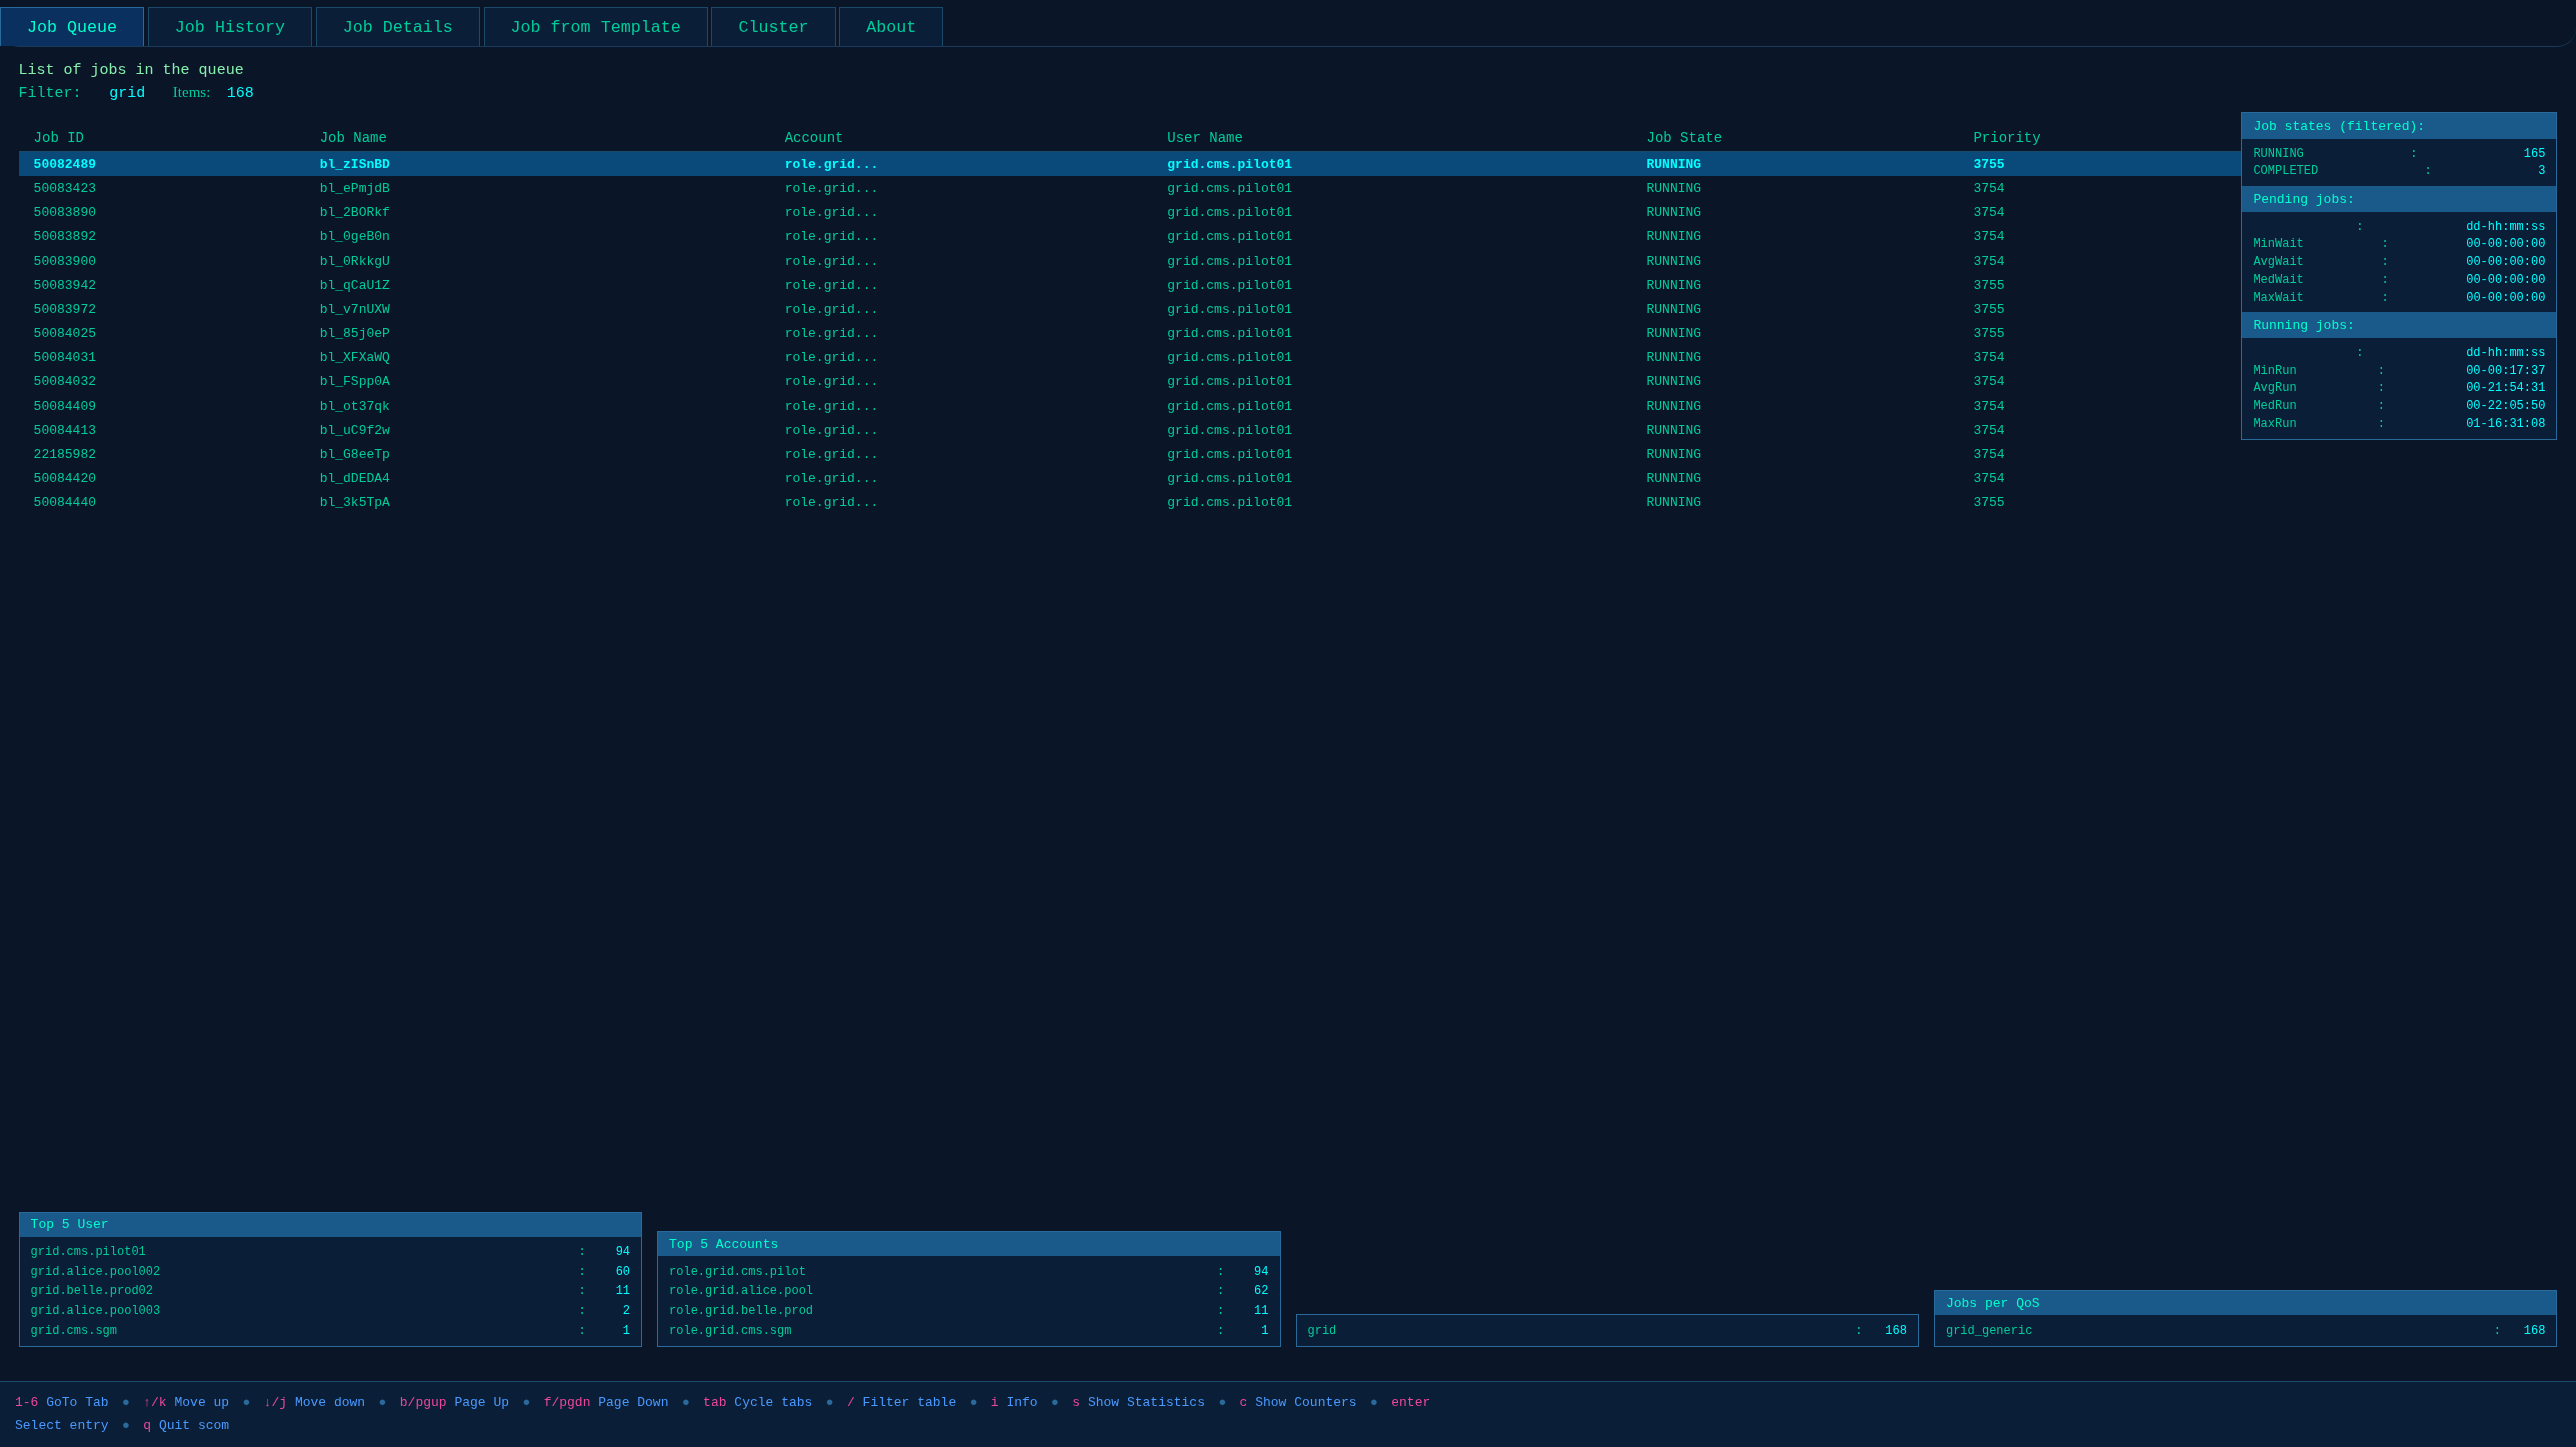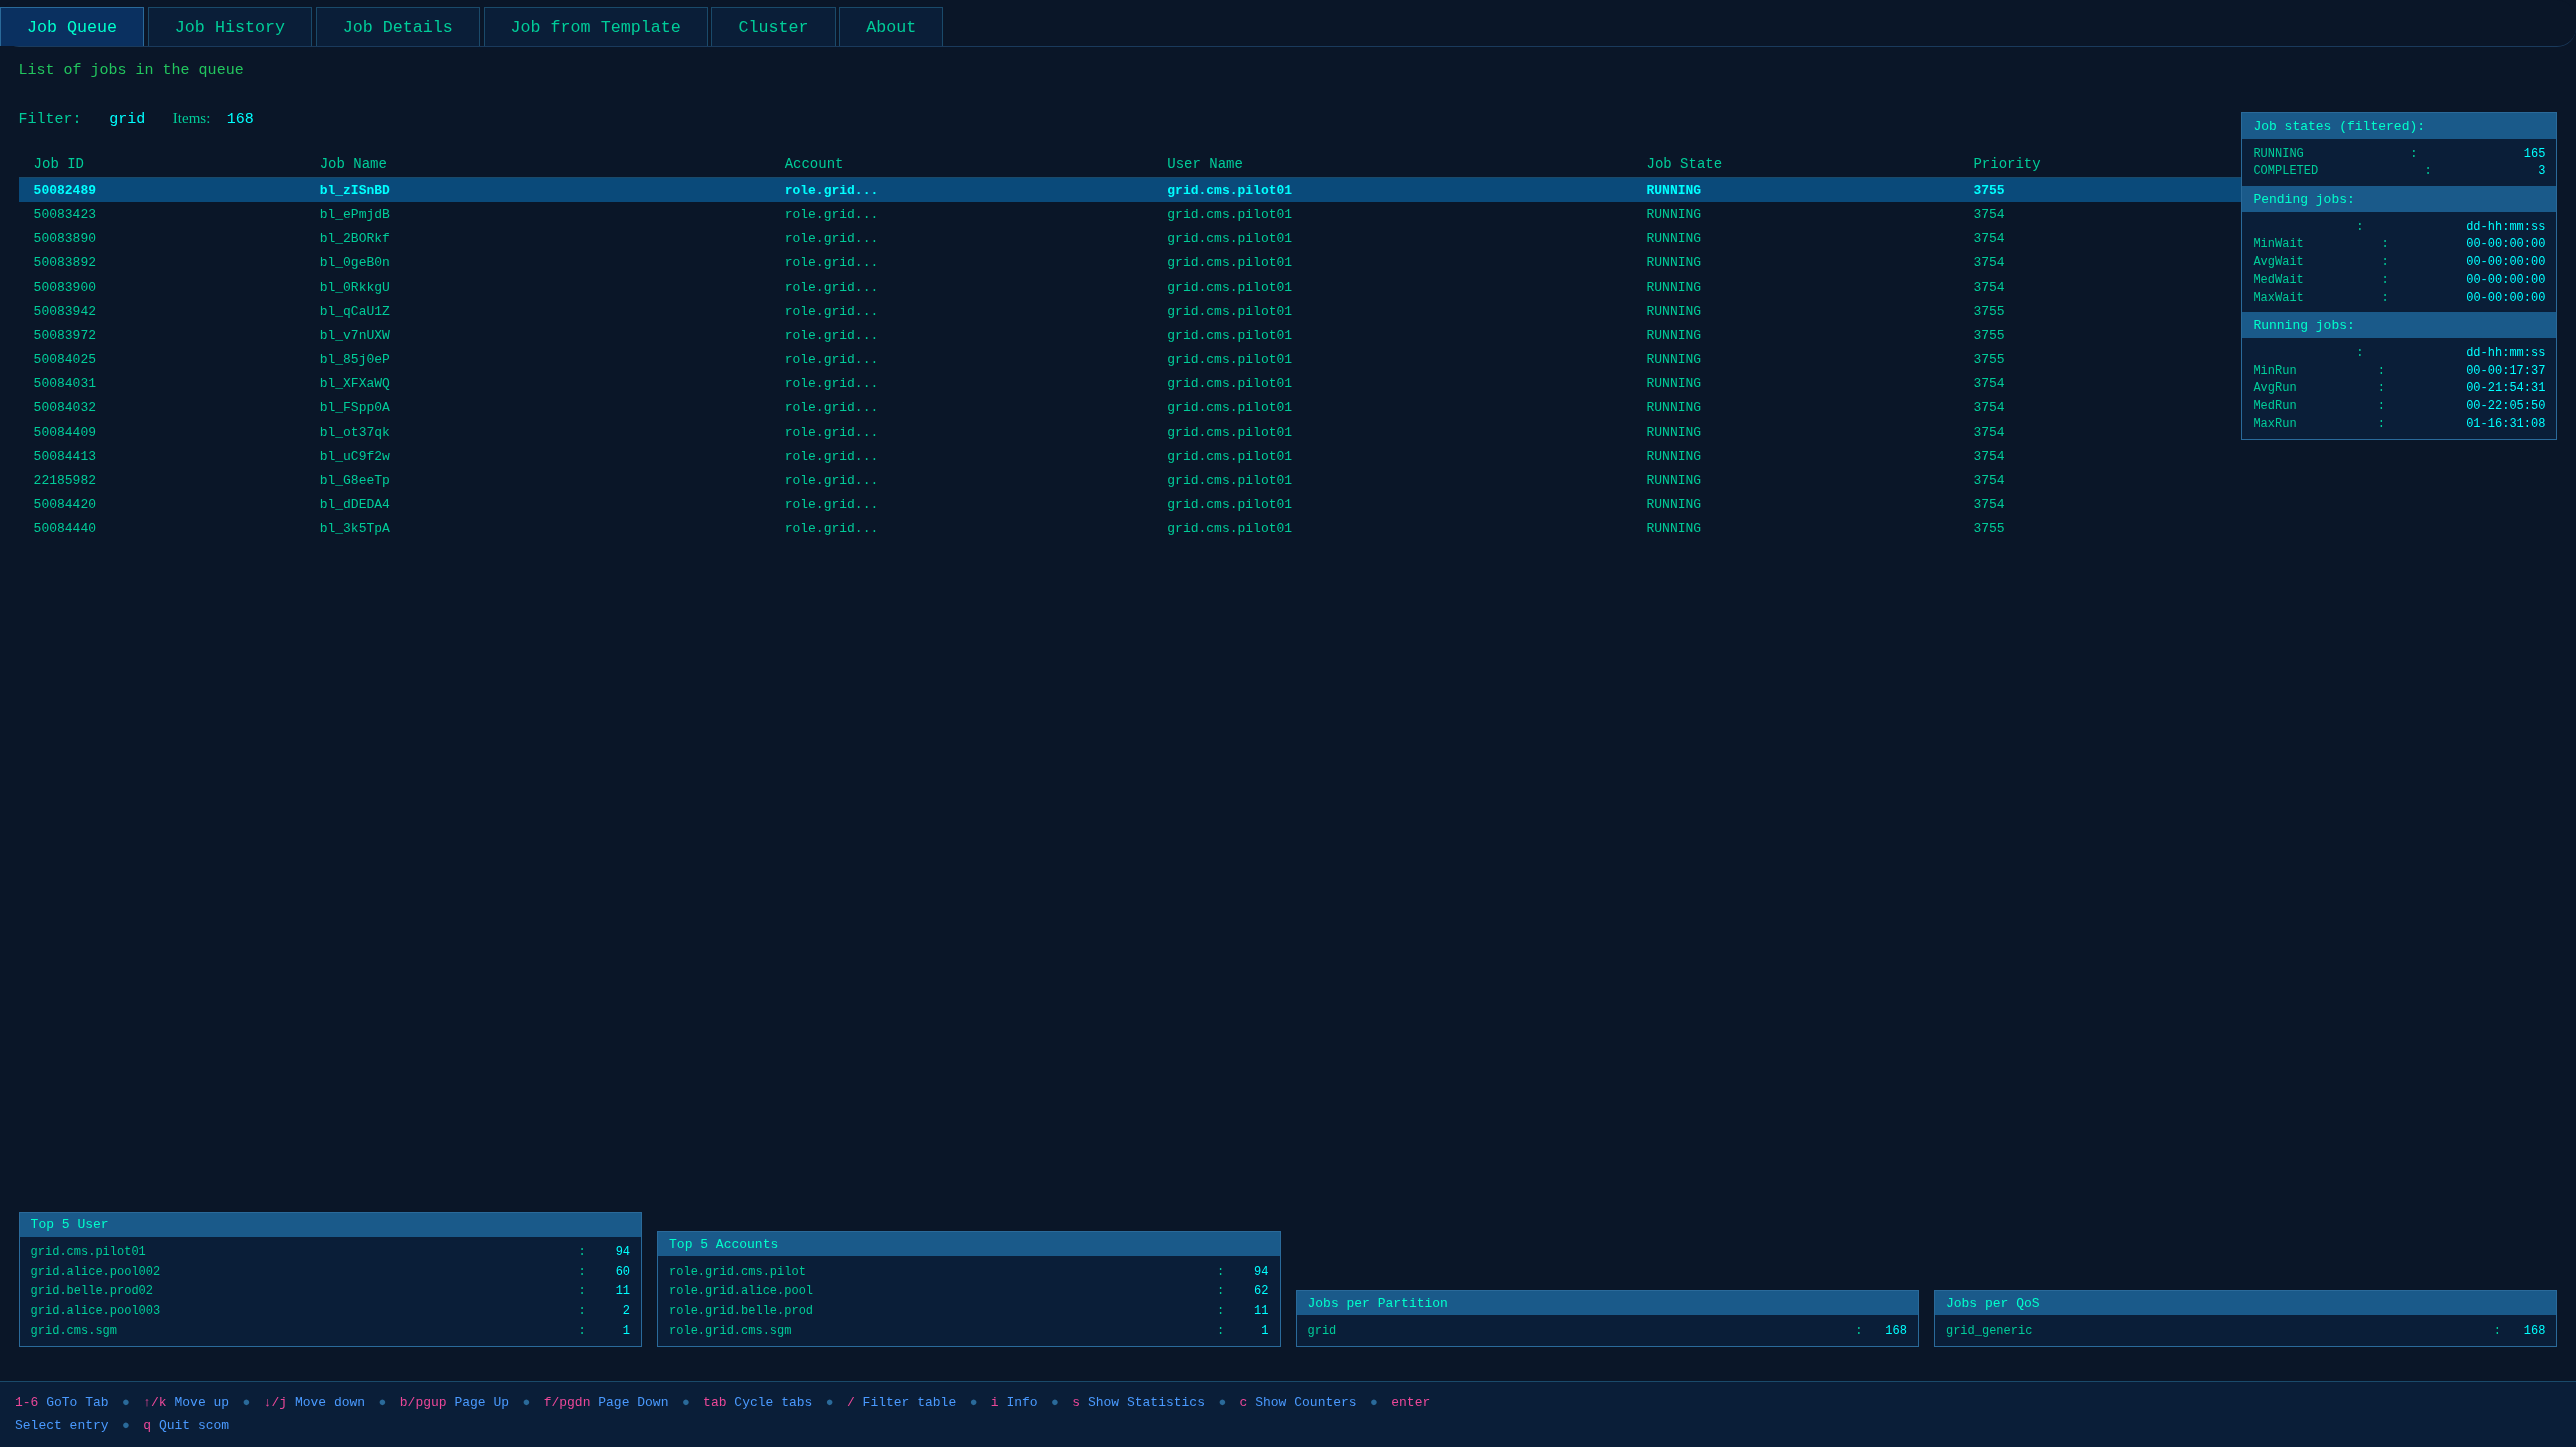--- a/index.html
+++ b/index.html
@@ -38,23 +38,23 @@
       border-color: #2a6a9a;
       color: #00ffcc;
     }
 
     
     .main-content {
       padding: 15px 18.6px;
     }
 
     .page-title {
-      color: #22c55e;
+      color: #86efac;
       font-size: 15px;
-      margin-bottom: 31px;
+      margin-bottom: 5px;
     }
 
     .filter-line {
       color: #00cc99;
       font-size: 15px;
       margin-bottom: 22px;
     }
     .filter-line span.filter-label { color: #00cc99; }
     .filter-line span.filter-value { color: #00ffff; margin: 0 18.6px; }
     .filter-line span.items-label { color: #00cc99; font-family: Liberation Serif, serif; }
@@ -468,21 +468,20 @@
       </div>
 
       <div class="stat-row">
         <span class="s-label">role.grid.cms.sgm</span>
         <span class="s-colon">:</span>
         <span class="s-value">1</span>
       </div>
     </div>
     </div>
     <div class="stat-panel">
-      <div class="stat-panel-header">Jobs per Partition</div>
       <div class="stat-panel-body">
       <div class="stat-row">
         <span class="s-label">grid</span>
         <span class="s-colon">:</span>
         <span class="s-value">168</span>
       </div>
     </div>
     </div>
     <div class="stat-panel">
       <div class="stat-panel-header">Jobs per QoS</div>

